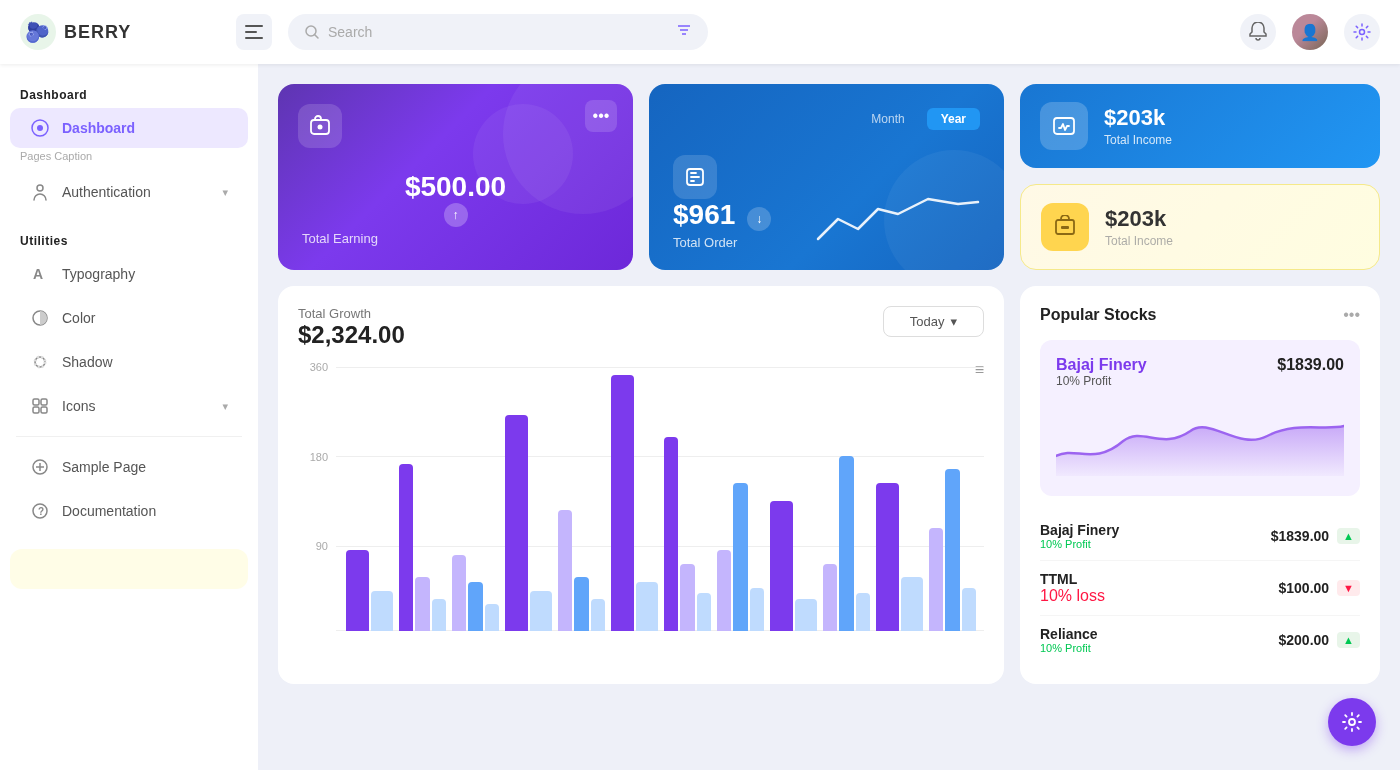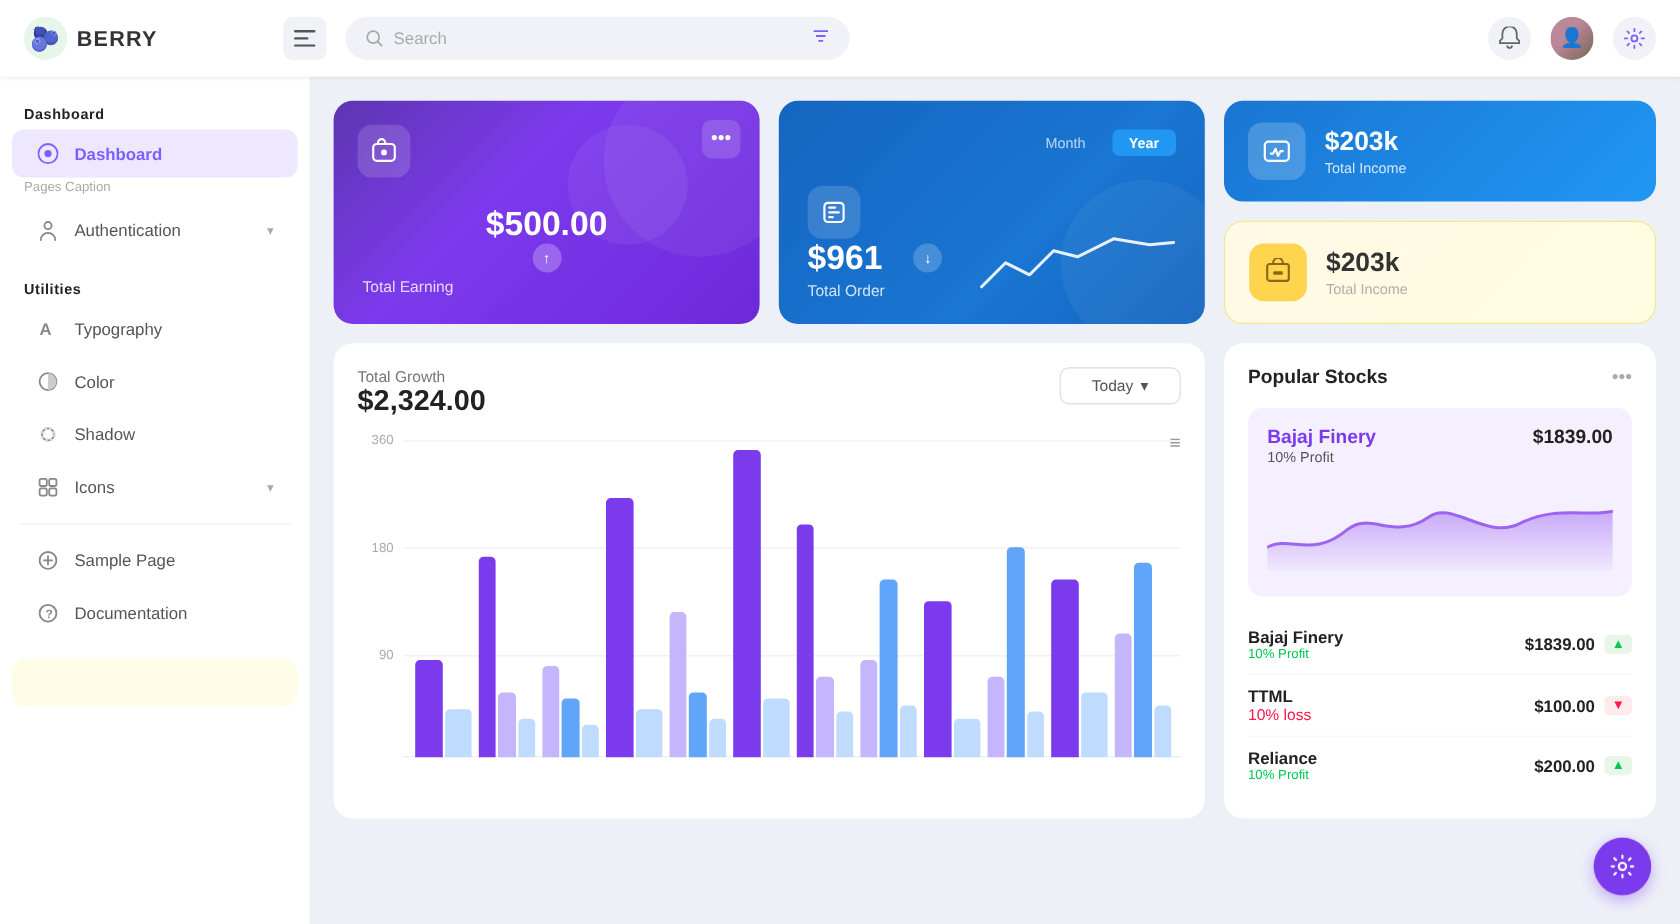--- a/index.html
+++ b/index.html
@@ -306,21 +306,21 @@
       width: 44px; height: 44px;
       background: rgba(255,255,255,0.15);
       border-radius: 12px;
       display: flex; align-items: center; justify-content: center;
       font-size: 20px;
     }
     .order-left {
       position: absolute;
       bottom: 20px; left: 24px;
     }
-    .order-amount { font-size: 28px; font-weight: 700; display: flex; align-items: center; gap: 26px; }
+    .order-amount { font-size: 28px; font-weight: 700; display: flex; align-items: flex-end; gap: 12px; }
     .order-amount-badge {
       width: 24px; height: 24px;
       background: rgba(255,255,255,0.2);
       border-radius: 50%;
       display: flex; align-items: center; justify-content: center;
       font-size: 12px;
     }
     .order-label { font-size: 13px; color: rgba(255,255,255,0.8); margin-top: 4px; }
     .order-chart {
       position: absolute;
@@ -498,21 +498,21 @@
       display: flex;
       justify-content: space-between;
       align-items: center;
       padding: 10px 0;
       border-bottom: 1px solid #f5f5f5;
     }
     .stock-row:last-child { border-bottom: none; }
     .stock-info {}
     .stock-name { font-size: 14px; font-weight: 600; color: #222; }
     .stock-change-green { font-size: 11px; color: #00c853; }
-    .stock-change-red { font-size: 13px; color: #ff1744; }
+    .stock-change-red { font-size: 16px; color: #ff1744; }
     .stock-right { display: flex; align-items: center; gap: 8px; }
     .stock-price { font-size: 14px; font-weight: 600; color: #222; }
     .badge-up {
       background: #e8f5e9;
       color: #00c853;
       border-radius: 4px;
       padding: 2px 6px;
       font-size: 11px;
       font-weight: 600;
     }

